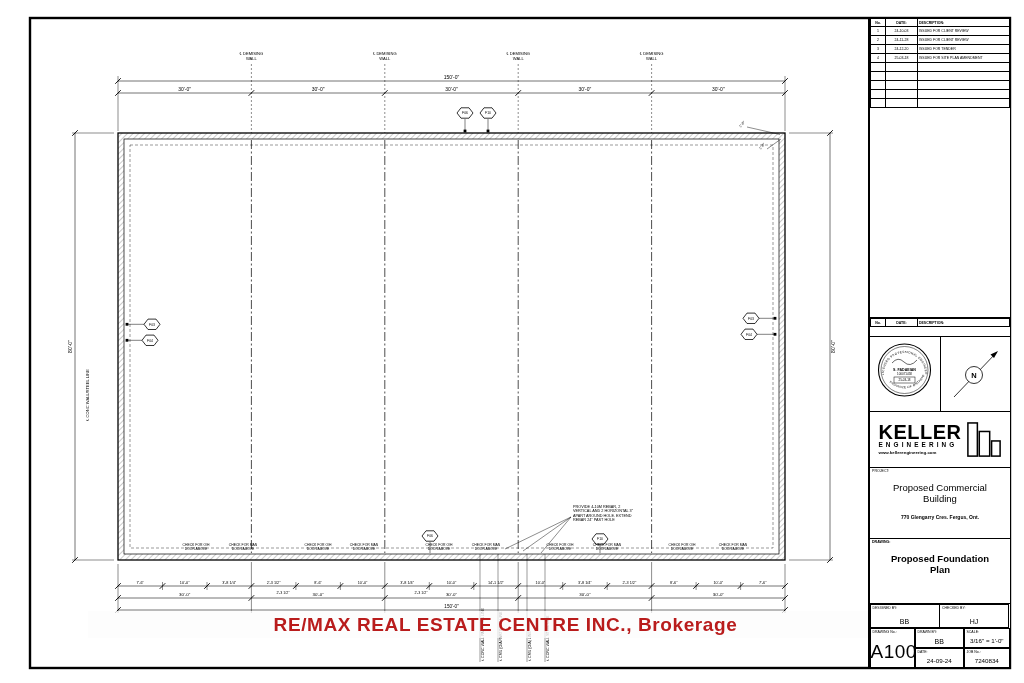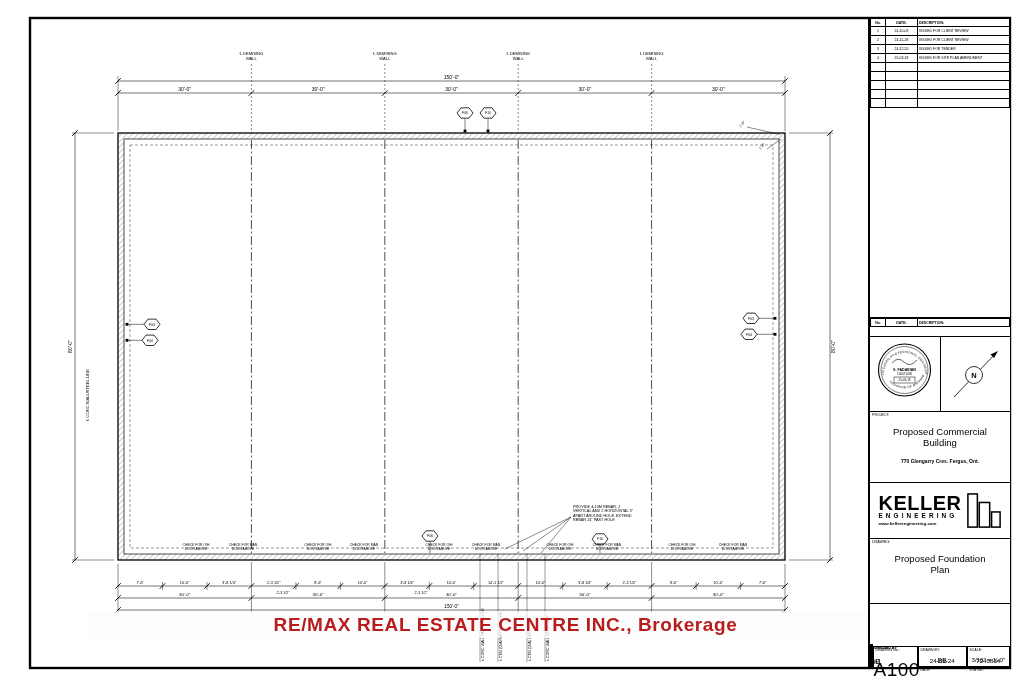--- a/index.html
+++ b/index.html
@@ -36,25 +36,25 @@
   .rev2{height:19px;display:flex;flex-direction:column;}
   .seal{height:75px;display:flex;}
   .seal .half{width:50%;box-sizing:border-box;}
   .seal .half + .half{border-left:1px solid #000;}
   .logo{height:56px;display:flex;align-items:center;justify-content:center;gap:4px;}
   .logo .ltxt{text-align:left;}
   .logo .lname{font-size:20px;font-weight:800;line-height:18px;letter-spacing:.5px;}
   .logo .ltag{font-size:6.4px;font-weight:bold;letter-spacing:3.1px;line-height:8px;}
   .logo .lurl{font-size:4.4px;font-weight:bold;line-height:7px;}
   .proj{height:71px;}
-  .dwgb{height:65px;}
+  .dwgb{height:65px;font-weight:bold;}
   .seclab{position:absolute;top:1px;left:2px;font-size:3.6px;}
   .bigtitle{margin-top:14px;text-align:center;font-size:9.5px;line-height:11px;}
   .addr{margin-top:10px;text-align:center;font-size:5px;font-weight:bold;}
-  .tbgrid{flex:1;display:flex;flex-direction:row;align-items:flex-end;}
+  .tbgrid{flex:1;display:flex;flex-direction:column;}
   .row1{height:24px;display:flex;border-bottom:0;}
   .row1 .cell{width:50%;}
   .rowsbot{flex:1;display:grid;grid-template-columns:45px 49px 1fr;grid-template-rows:20px 1fr;}
   .cell{position:relative;box-sizing:border-box;border:1px solid #000;margin:-0.5px 0 0 -0.5px;}
   .cell .lab{position:absolute;top:1px;left:2px;font-size:3.5px;white-space:nowrap;}
   .cell .val{position:absolute;left:0;right:0;bottom:2px;text-align:center;font-size:7px;}
   .cell .val-s{position:absolute;left:0;right:0;bottom:3px;text-align:center;font-size:6.2px;}
   .cell-a100 .vala{position:absolute;left:0;right:0;top:12px;text-align:center;
       font-size:19px;font-weight:500;letter-spacing:.5px;}
 </style>
@@ -400,42 +400,42 @@
     <div class="half">
       <svg viewBox="0 0 69 73" width="69" height="73">
         <line x1="13" y1="60" x2="56" y2="15" stroke="#000" stroke-width="0.8"></line>
         <polygon points="57,14 49.5,17.5 53,21" fill="#000"></polygon>
         <circle cx="33" cy="38" r="8.5" fill="#fff" stroke="#000" stroke-width="0.8"></circle>
         <text x="33" y="41" text-anchor="middle" style="font-size:7.5px;font-weight:bold;">N</text>
       </svg>
     </div>
   </div>
 
+  <div class="tb-sec logo">
+    <div class="ltxt">
+      <div class="lname">KELLER</div>
+      <div class="ltag">ENGINEERING</div>
+      <div class="lurl">www.kellerengineering.com</div>
+    </div>
+    <svg viewBox="0 0 38 38" width="36" height="36">
+      <rect x="2" y="1" width="10" height="35" fill="none" stroke="#000" stroke-width="1.6"></rect>
+      <rect x="14" y="10" width="11" height="26" fill="none" stroke="#000" stroke-width="1.6"></rect>
+      <rect x="27" y="20" width="9" height="16" fill="none" stroke="#000" stroke-width="1.6"></rect>
+    </svg>
+  </div>
+
   <div class="tb-sec proj">
     <div class="seclab">PROJECT:</div>
     <div class="bigtitle">
       <div>Proposed Commercial</div>
       <div>Building</div>
     </div>
     <div class="addr">770 Glengarry Cres. Fergus, Ont.</div>
   </div>
 
-  <div class="tb-sec logo">
-    <div class="ltxt">
-      <div class="lname">KELLER</div>
-      <div class="ltag">ENGINEERING</div>
-      <div class="lurl">www.kellerengineering.com</div>
-    </div>
-    <svg viewBox="0 0 38 38" width="36" height="36">
-      <rect x="2" y="1" width="10" height="35" fill="none" stroke="#000" stroke-width="1.6"></rect>
-      <rect x="14" y="10" width="11" height="26" fill="none" stroke="#000" stroke-width="1.6"></rect>
-      <rect x="27" y="20" width="9" height="16" fill="none" stroke="#000" stroke-width="1.6"></rect>
-    </svg>
-  </div>
-
   <div class="tb-sec dwgb">
     <div class="seclab">DRAWING:</div>
     <div class="bigtitle">
       <div>Proposed Foundation</div>
       <div>Plan</div>
     </div>
   </div>
 
   <div class="tbgrid">
     <div class="row1">

